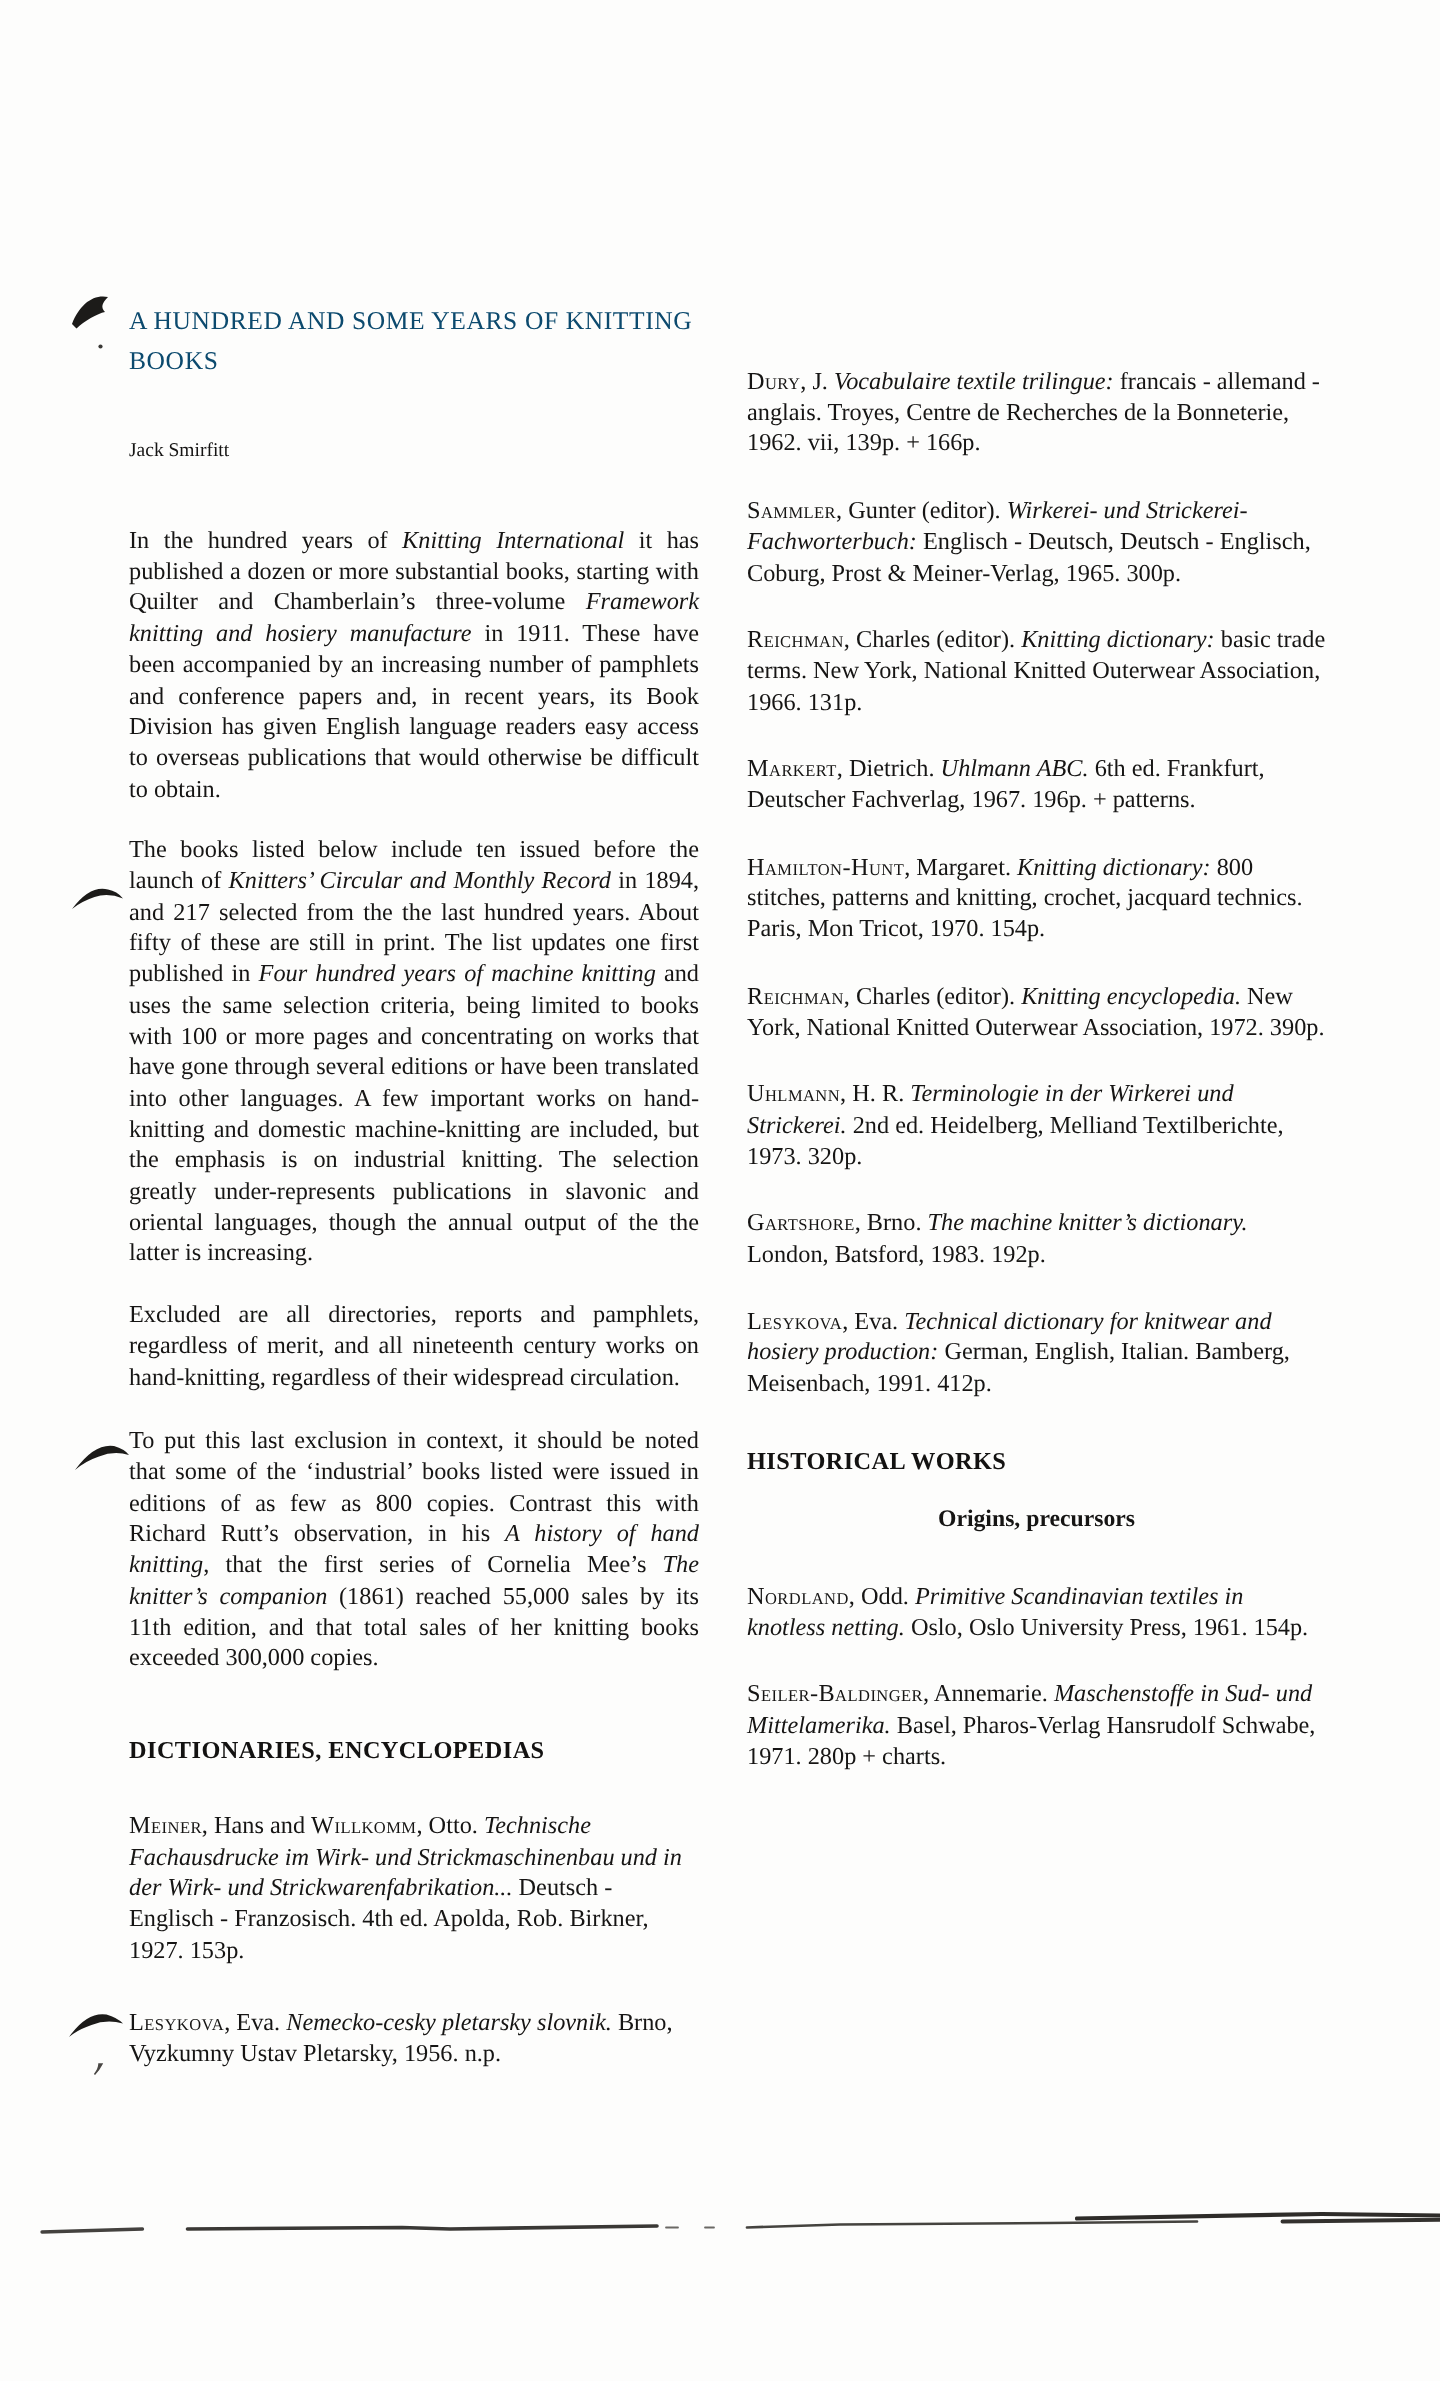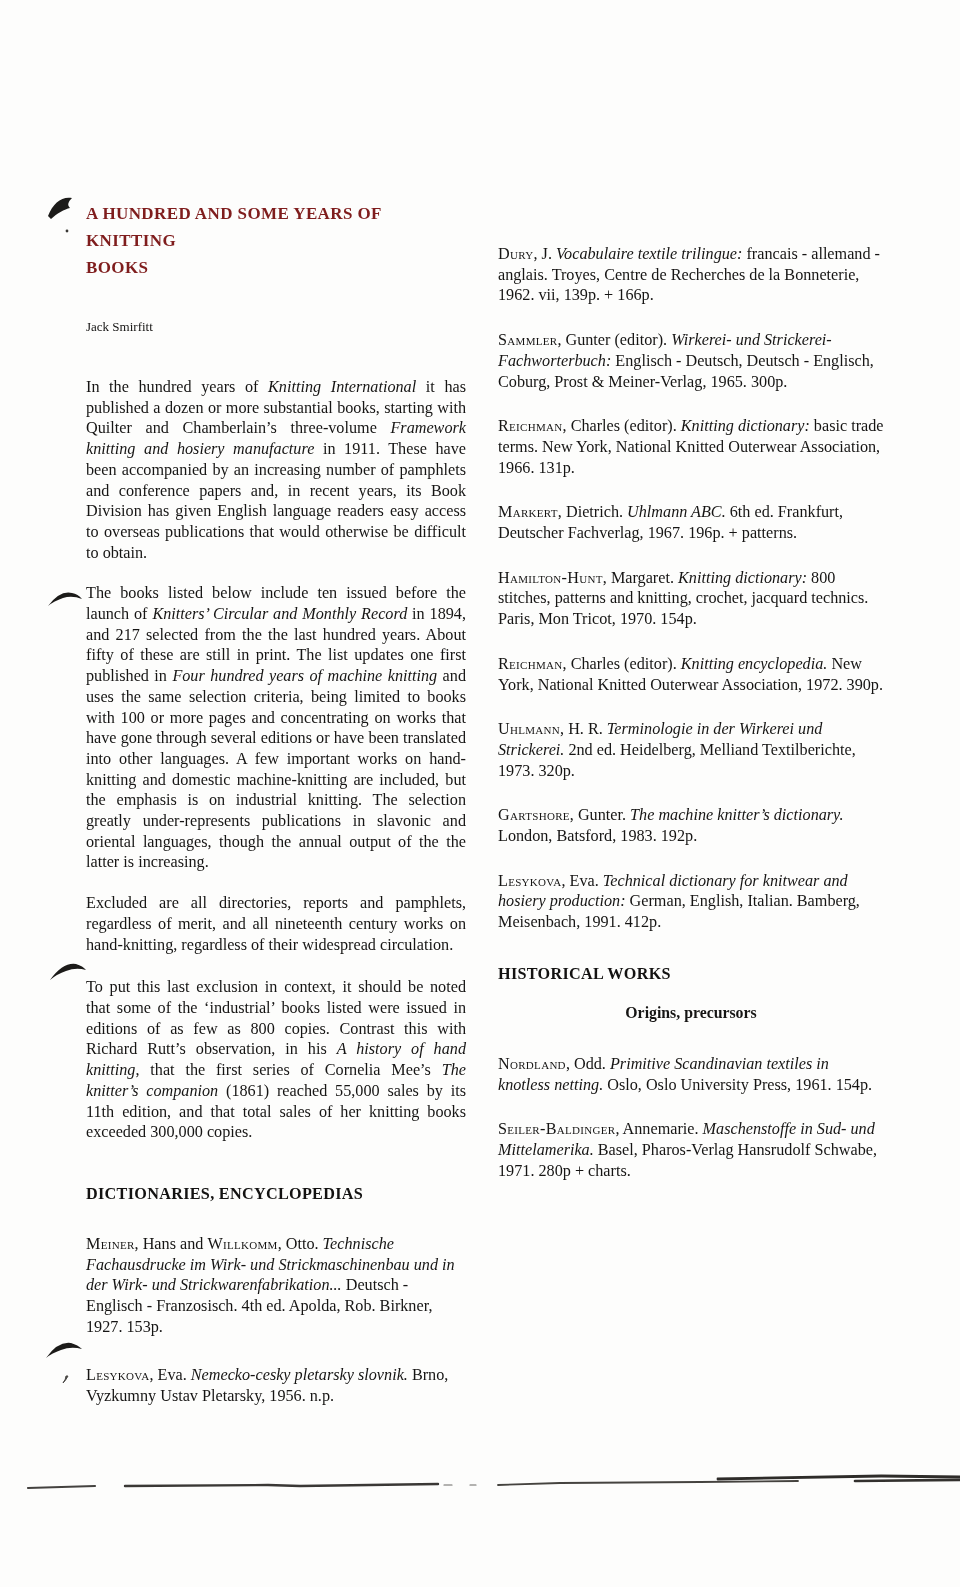--- a/index.html
+++ b/index.html
@@ -12,24 +12,24 @@
     overflow: hidden;
     font-family: "Liberation Serif", "DejaVu Serif", serif;
     color: #161514;
   }
   .col { position: absolute; }
   .col-left  { left: 86px;  top: 200px; width: 380px; }
   .col-right { left: 498px; top: 226px; width: 386px; margin-top: 18px; }
 
   .doc-title {
     font-size: 17px;
-    font-weight: bold;
+    font-weight: normal;
     line-height: 27px;
     letter-spacing: 0.4px;
-    color: #7f1d1d;
+    color: #0c4a6e;
   }
   .author {
     margin-top: 36px;
     font-size: 13px;
     line-height: 20px;
   }
   .paras .para {
     margin-top: 20px;
     font-size: 16.2px;
     line-height: 20.7px;
@@ -115,21 +115,21 @@
 
   <div class="col col-right">
     <div class="entries entries-right">
         <p class="entry"><span class="sc">Dury</span><span class="rm">, J. </span><span class="it">Vocabulaire textile trilingue:</span><span class="rm"> francais - allemand - anglais. Troyes, Centre de Recherches de la Bonneterie, 1962. vii, 139p. + 166p.</span></p>
         <p class="entry"><span class="sc">Sammler</span><span class="rm">, Gunter (editor). </span><span class="it">Wirkerei- und Strickerei-Fachworterbuch:</span><span class="rm"> Englisch - Deutsch, Deutsch - Englisch, Coburg, Prost &amp; Meiner-Verlag, 1965. 300p.</span></p>
         <p class="entry"><span class="sc">Reichman</span><span class="rm">, Charles (editor). </span><span class="it">Knitting dictionary:</span><span class="rm"> basic trade terms. New York, National Knitted Outerwear Association, 1966. 131p.</span></p>
         <p class="entry"><span class="sc">Markert</span><span class="rm">, Dietrich. </span><span class="it">Uhlmann ABC.</span><span class="rm"> 6th ed. Frankfurt, Deutscher Fachverlag, 1967. 196p. + patterns.</span></p>
         <p class="entry"><span class="sc">Hamilton-Hunt</span><span class="rm">, Margaret. </span><span class="it">Knitting dictionary:</span><span class="rm"> 800 stitches, patterns and knitting, crochet, jacquard technics. Paris, Mon Tricot, 1970. 154p.</span></p>
         <p class="entry"><span class="sc">Reichman</span><span class="rm">, Charles (editor). </span><span class="it">Knitting encyclopedia.</span><span class="rm"> New York, National Knitted Outerwear Association, 1972. 390p.</span></p>
         <p class="entry"><span class="sc">Uhlmann</span><span class="rm">, H. R. </span><span class="it">Terminologie in der Wirkerei und Strickerei.</span><span class="rm"> 2nd ed. Heidelberg, Melliand Textilberichte, 1973. 320p.</span></p>
-        <p class="entry"><span class="sc">Gartshore</span><span class="rm">, Gunter. </span><span class="it">The machine knitter’s dictionary.</span><span class="rm"> London, Batsford, 1983. 192p.</span></p>
+        <p class="entry"><span class="sc">Gartshore</span><span class="rm">, Brno. </span><span class="it">The machine knitter’s dictionary.</span><span class="rm"> London, Batsford, 1983. 192p.</span></p>
         <p class="entry"><span class="sc">Lesykova</span><span class="rm">, Eva. </span><span class="it">Technical dictionary for knitwear and hosiery production:</span><span class="rm"> German, English, Italian. Bamberg, Meisenbach, 1991. 412p.</span></p>
       </div>
 
     <div class="section-heading heading-historical">HISTORICAL WORKS</div>
     <div class="subheading">Origins, precursors</div>
 
     <div class="entries entries-historical">
         <p class="entry"><span class="sc">Nordland</span><span class="rm">, Odd. </span><span class="it">Primitive Scandinavian textiles in knotless netting.</span><span class="rm"> Oslo, Oslo University Press, 1961. 154p.</span></p>
         <p class="entry"><span class="sc">Seiler-Baldinger</span><span class="rm">, Annemarie. </span><span class="it">Maschenstoffe in Sud- und Mittelamerika.</span><span class="rm"> Basel, Pharos-Verlag Hansrudolf Schwabe, 1971. 280p + charts.</span></p>
       </div>

